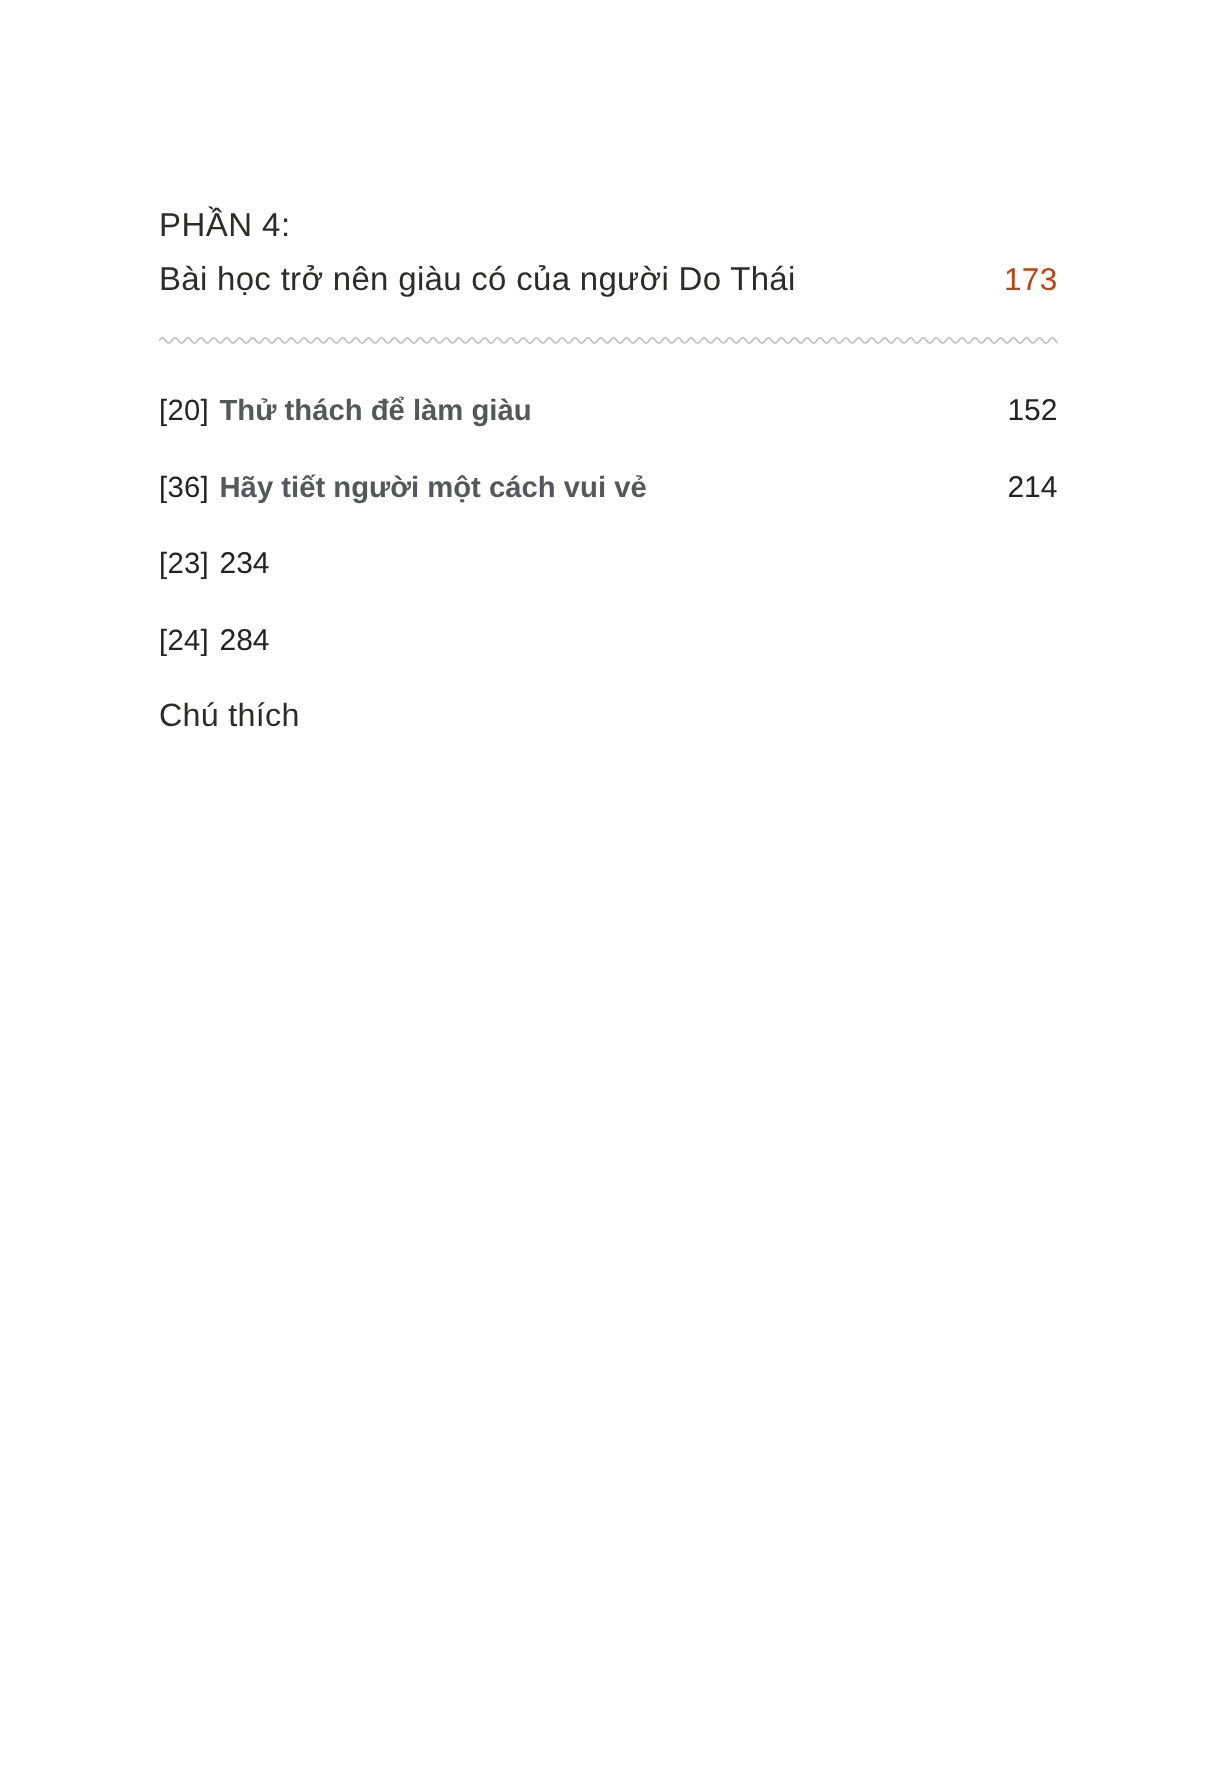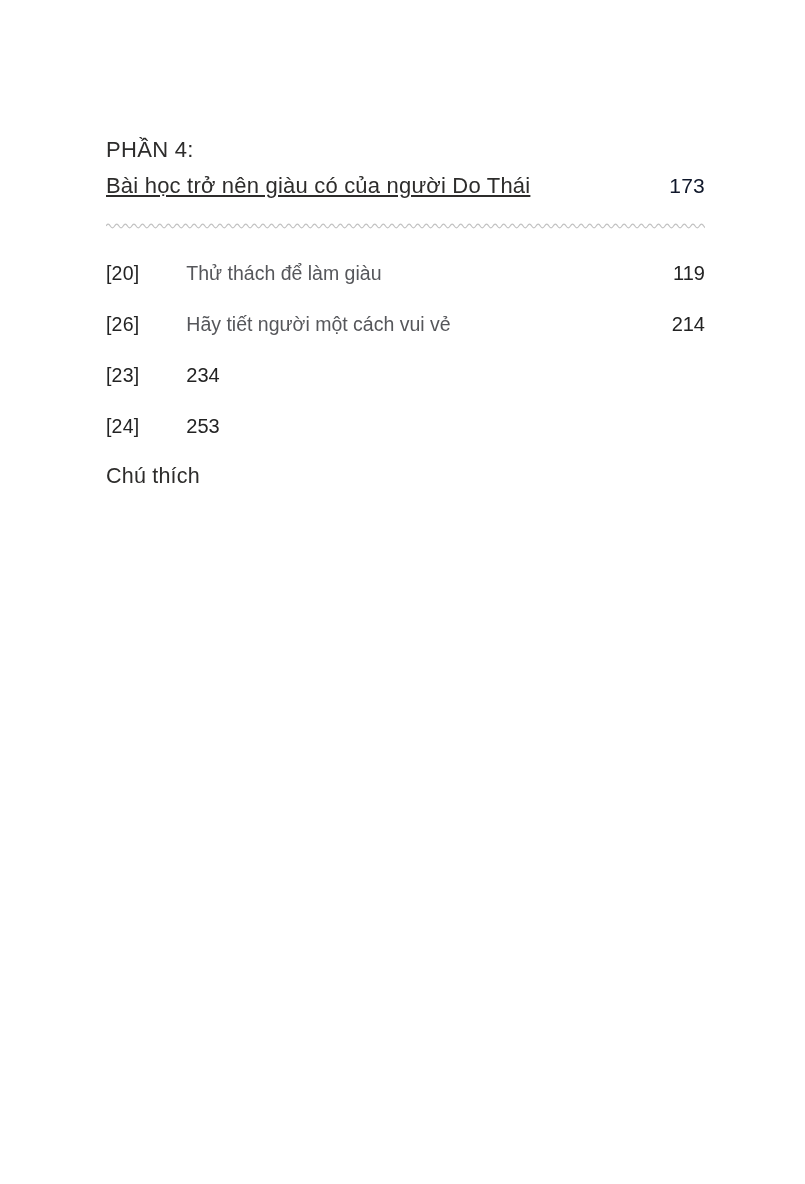--- a/index.html
+++ b/index.html
@@ -23,57 +23,56 @@
   .part-title-row {
     display: flex;
     justify-content: space-between;
     align-items: baseline;
     font-size: 22px;
     line-height: 36px;
     font-weight: 500;
     letter-spacing: 0.2px;
     color: #2d2c2b;
   }
-  .part-title { padding-right: 20px; text-decoration: underline; }
+  .part-title { padding-right: 20px; }
   .part-page {
     font-size: 21px;
     font-weight: 500;
-    color: #0f172a;
+    color: #c2410c;
     flex: none;
   }
   .divider {
     display: block;
     margin-top: 16px;
     width: 599px;
     height: 10px;
   }
   .toc {
     list-style: none;
     margin: 30px 0 0 0;
     padding: 0;
   }
   .toc li {
     display: flex;
     align-items: baseline;
     font-size: 19.5px;
     line-height: 26px;
     margin-top: 25px;
-    gap: 40px;
   }
   .toc li:first-child { margin-top: 0; }
   .entry-number {
     font-weight: 500;
     color: #232323;
     margin-right: 7px;
     letter-spacing: 0.2px;
     flex: none;
   }
   .entry-title {
     color: #56575b;
-    font-weight: 400;
+    font-weight: 700;
     flex: 1 1 auto;
     padding-right: 16px;
   }
   .entry-page {
     font-size: 20px;
     font-weight: 500;
     color: #232323;
     flex: none;
   }
   .notes {
@@ -98,32 +97,32 @@
   </div>
 
   <svg class="divider" viewBox="0 0 599 10" preserveAspectRatio="none" aria-hidden="true">
     <path d="M0,6 q2.15,-3.6 4.3,0 t4.3,0 q2.15,-3.6 4.3,0 t4.3,0 q2.15,-3.6 4.3,0 t4.3,0 q2.15,-3.6 4.3,0 t4.3,0 q2.15,-3.6 4.3,0 t4.3,0 q2.15,-3.6 4.3,0 t4.3,0 q2.15,-3.6 4.3,0 t4.3,0 q2.15,-3.6 4.3,0 t4.3,0 q2.15,-3.6 4.3,0 t4.3,0 q2.15,-3.6 4.3,0 t4.3,0 q2.15,-3.6 4.3,0 t4.3,0 q2.15,-3.6 4.3,0 t4.3,0 q2.15,-3.6 4.3,0 t4.3,0 q2.15,-3.6 4.3,0 t4.3,0 q2.15,-3.6 4.3,0 t4.3,0 q2.15,-3.6 4.3,0 t4.3,0 q2.15,-3.6 4.3,0 t4.3,0 q2.15,-3.6 4.3,0 t4.3,0 q2.15,-3.6 4.3,0 t4.3,0 q2.15,-3.6 4.3,0 t4.3,0 q2.15,-3.6 4.3,0 t4.3,0 q2.15,-3.6 4.3,0 t4.3,0 q2.15,-3.6 4.3,0 t4.3,0 q2.15,-3.6 4.3,0 t4.3,0 q2.15,-3.6 4.3,0 t4.3,0 q2.15,-3.6 4.3,0 t4.3,0 q2.15,-3.6 4.3,0 t4.3,0 q2.15,-3.6 4.3,0 t4.3,0 q2.15,-3.6 4.3,0 t4.3,0 q2.15,-3.6 4.3,0 t4.3,0 q2.15,-3.6 4.3,0 t4.3,0 q2.15,-3.6 4.3,0 t4.3,0 q2.15,-3.6 4.3,0 t4.3,0 q2.15,-3.6 4.3,0 t4.3,0 q2.15,-3.6 4.3,0 t4.3,0 q2.15,-3.6 4.3,0 t4.3,0 q2.15,-3.6 4.3,0 t4.3,0 q2.15,-3.6 4.3,0 t4.3,0 q2.15,-3.6 4.3,0 t4.3,0 q2.15,-3.6 4.3,0 t4.3,0 q2.15,-3.6 4.3,0 t4.3,0 q2.15,-3.6 4.3,0 t4.3,0 q2.15,-3.6 4.3,0 t4.3,0 q2.15,-3.6 4.3,0 t4.3,0 q2.15,-3.6 4.3,0 t4.3,0 q2.15,-3.6 4.3,0 t4.3,0 q2.15,-3.6 4.3,0 t4.3,0 q2.15,-3.6 4.3,0 t4.3,0 q2.15,-3.6 4.3,0 t4.3,0 q2.15,-3.6 4.3,0 t4.3,0 q2.15,-3.6 4.3,0 t4.3,0 q2.15,-3.6 4.3,0 t4.3,0 q2.15,-3.6 4.3,0 t4.3,0 q2.15,-3.6 4.3,0 t4.3,0 q2.15,-3.6 4.3,0 t4.3,0 q2.15,-3.6 4.3,0 t4.3,0 q2.15,-3.6 4.3,0 t4.3,0 q2.15,-3.6 4.3,0 t4.3,0 q2.15,-3.6 4.3,0 t4.3,0 q2.15,-3.6 4.3,0 t4.3,0 q2.15,-3.6 4.3,0 t4.3,0 q2.15,-3.6 4.3,0 t4.3,0 q2.15,-3.6 4.3,0 t4.3,0 q2.15,-3.6 4.3,0 t4.3,0 q2.15,-3.6 4.3,0 t4.3,0 q2.15,-3.6 4.3,0 t4.3,0 q2.15,-3.6 4.3,0 t4.3,0 q2.15,-3.6 4.3,0 t4.3,0 q2.15,-3.6 4.3,0 t4.3,0 q2.15,-3.6 4.3,0 t4.3,0" fill="none" stroke="#c2c2c2" stroke-width="1.2"></path>
   </svg>
 
   <ul class="toc">
     <li>
       <span class="entry-number">[20]</span>
       <span class="entry-title">Thử thách để làm giàu</span>
-      <span class="entry-page">119</span>
+      <span class="entry-page">152</span>
     </li>
     <li>
-      <span class="entry-number">[26]</span>
+      <span class="entry-number">[36]</span>
       <span class="entry-title">Hãy tiết người một cách vui vẻ</span>
       <span class="entry-page">214</span>
     </li>
     <li>
       <span class="entry-number">[23]</span>
       <span class="entry-page">234</span>
     </li>
     <li>
       <span class="entry-number">[24]</span>
-      <span class="entry-page">253</span>
+      <span class="entry-page">284</span>
     </li>
   </ul>
 
   <div class="notes">Chú thích</div>
 
 </div>
 
 </body></html>

